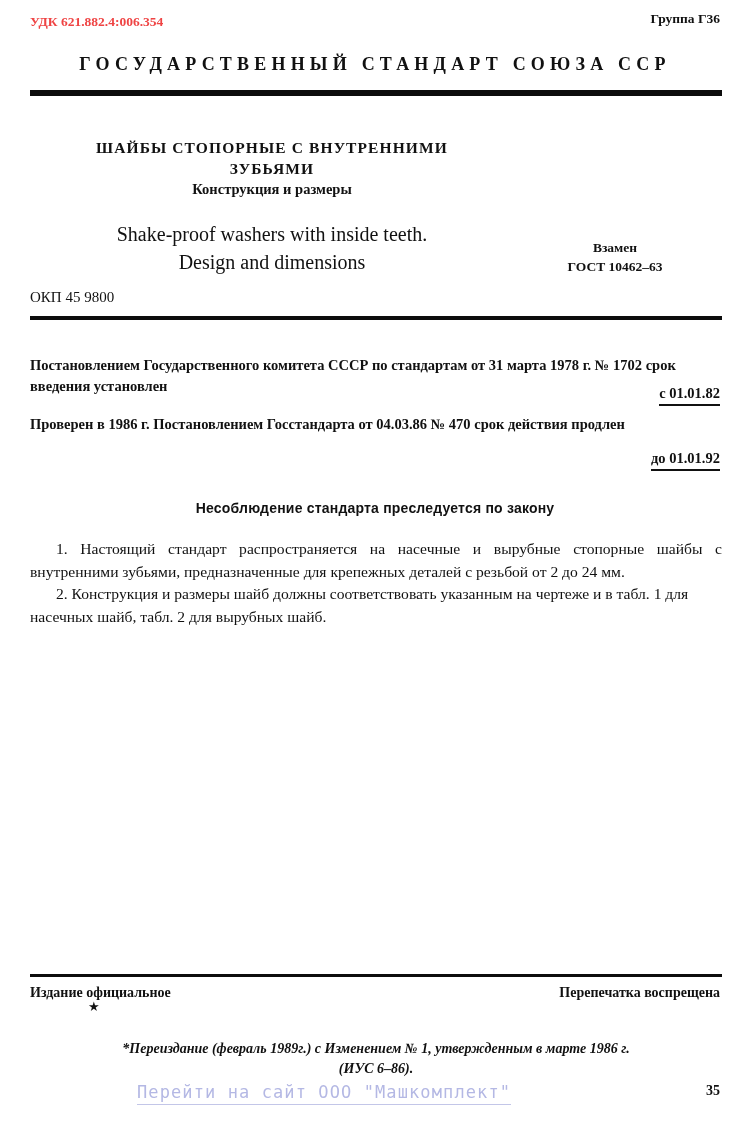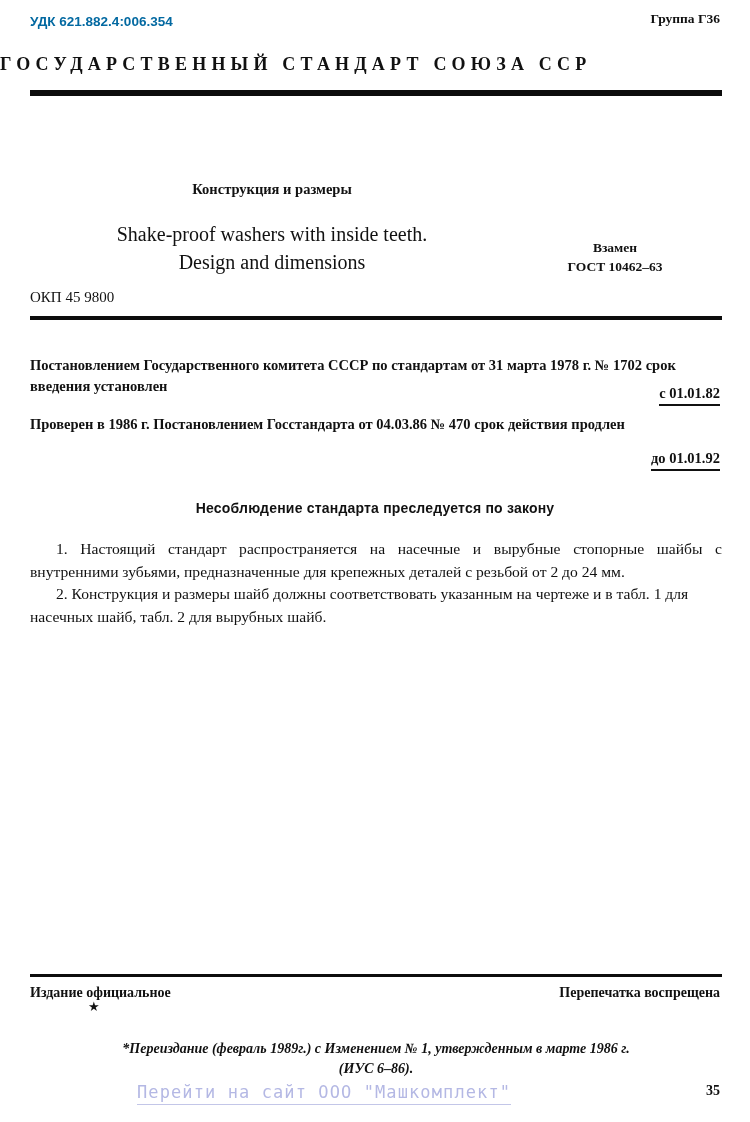--- a/index.html
+++ b/index.html
@@ -45,24 +45,24 @@
     border-bottom: 1px solid #c3c6e8;
     padding-bottom: 2px;
     z-index: 6;
   }
 
   
   .udk {
     position: absolute;
     left: 30px;
     top: 14px;
-    font-family: Liberation Sans, sans-serif;
+    font-family: Liberation Serif, serif;
     font-size: 13.5px;
     font-weight: bold;
-    color: #0369a1;
+    color: #ef4444;
     white-space: nowrap;
     z-index: 4;
   }
   .gruppa {
     position: absolute;
     right: 30px;
     top: 11px;
     font-family: "Liberation Serif", serif;
     font-size: 13.5px;
     font-weight: bold;
@@ -70,20 +70,21 @@
     white-space: nowrap;
     z-index: 4;
   }
 
   
   .banner {
     position: absolute;
     left: 0;
     right: 0;
     top: 54px;
+    text-align: center;
     font-family: "Liberation Serif", serif;
     font-size: 18px;
     font-weight: bold;
     letter-spacing: 5.2px;
     color: #111;
   }
 
   .rule {
     position: absolute;
     background: #0d0d0d;
@@ -275,20 +276,24 @@
 
 <div id="page">
 
   <div class="udk">УДК 621.882.4:006.354</div>
   <div class="gruppa">Группа Г36</div>
 
 
   <div class="banner">ГОСУДАРСТВЕННЫЙ   СТАНДАРТ   СОЮЗА   ССР</div>
   <div class="rule rule-1"></div>
 
+  <div class="title-main">
+    <span>ШАЙБЫ СТОПОРНЫЕ С ВНУТРЕННИМИ</span><br>
+    <span>ЗУБЬЯМИ</span>
+  </div>
   <div class="title-sub">Конструкция и размеры</div>
   <div class="title-en">
     <span>Shake-proof washers with inside teeth.</span><br>
     <span>Design and dimensions</span>
   </div>
 
   <div class="vzamen">
     <span>Взамен</span><br>
     <span>ГОСТ 10462–63</span>
   </div>

